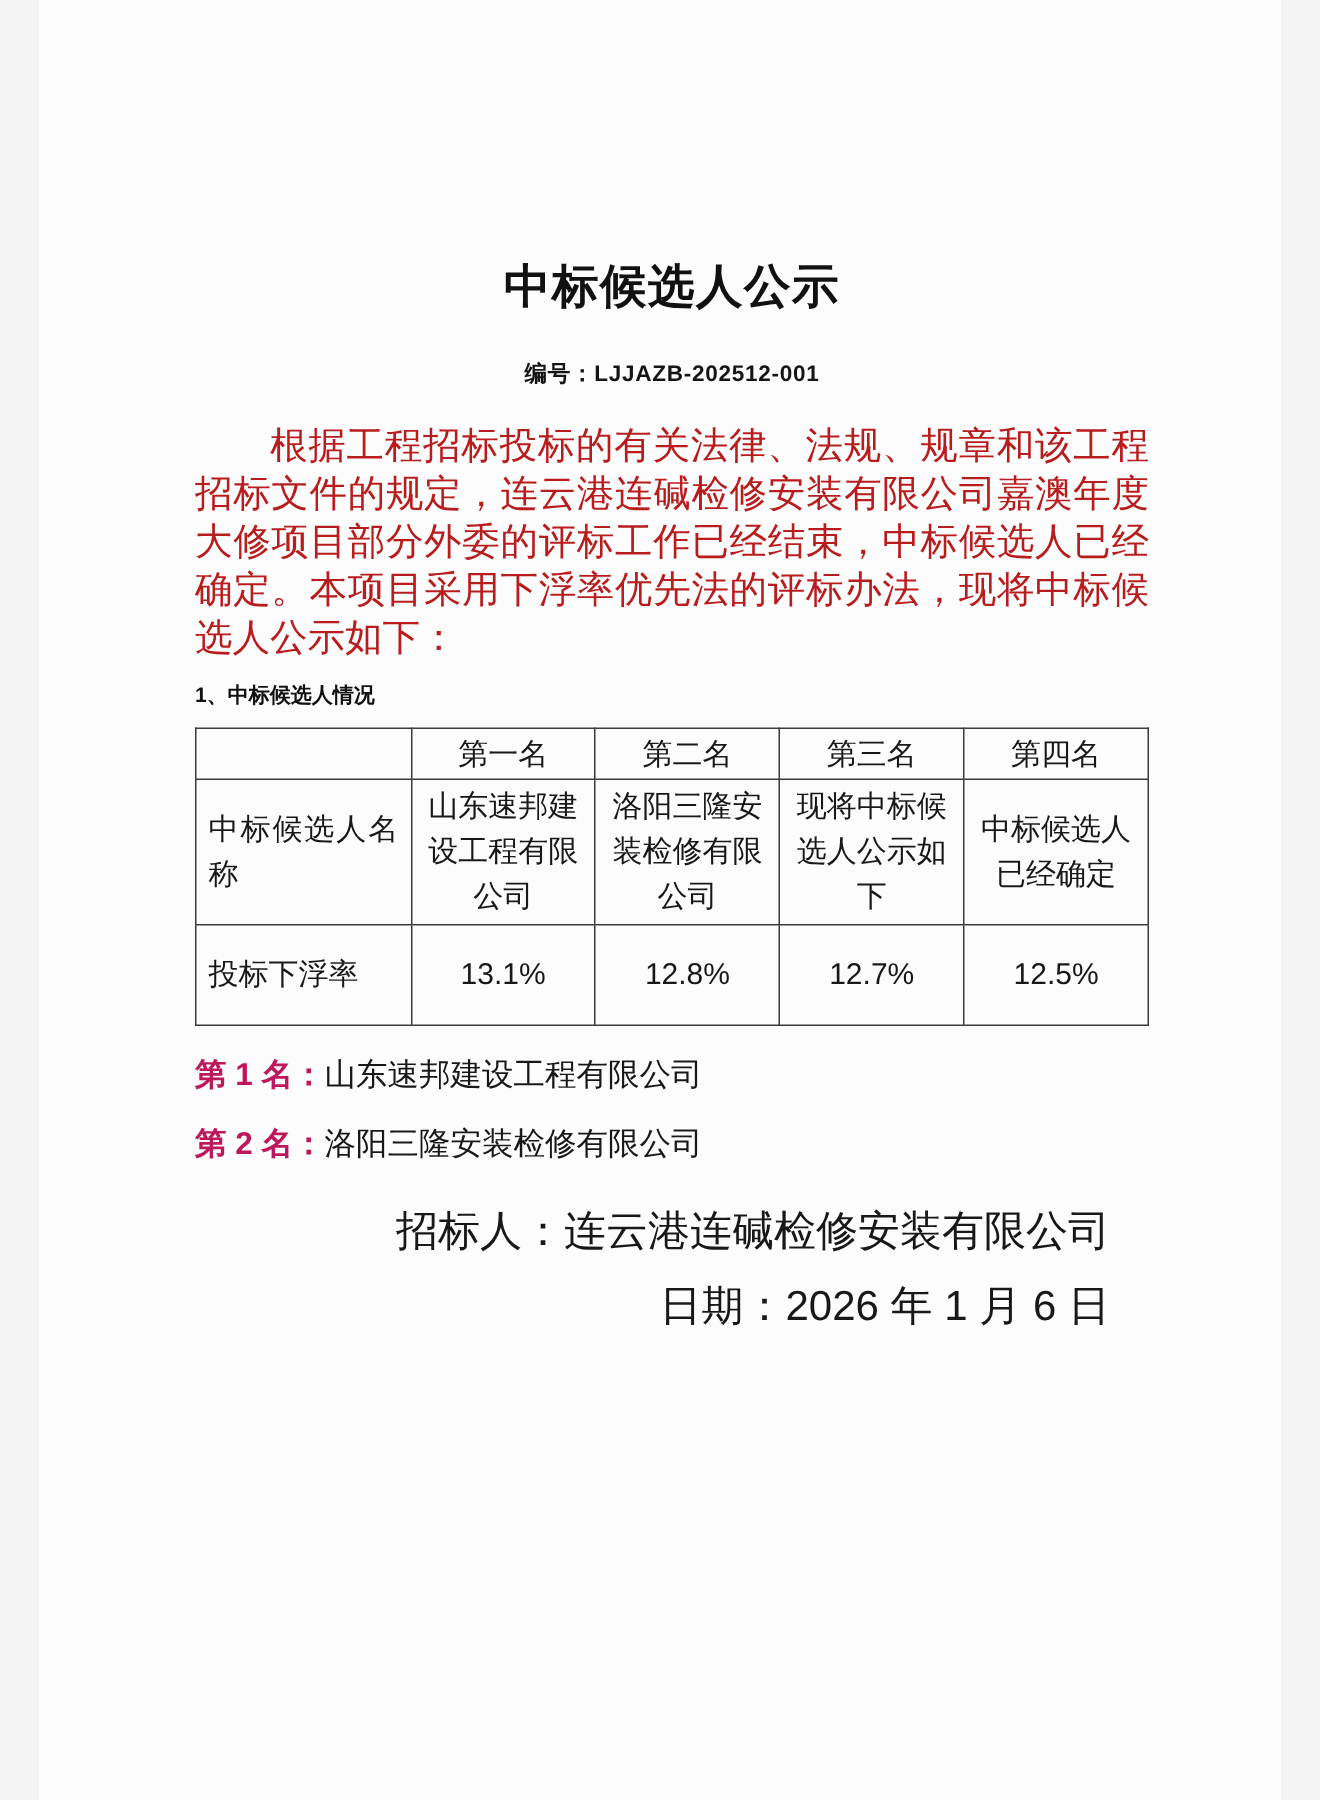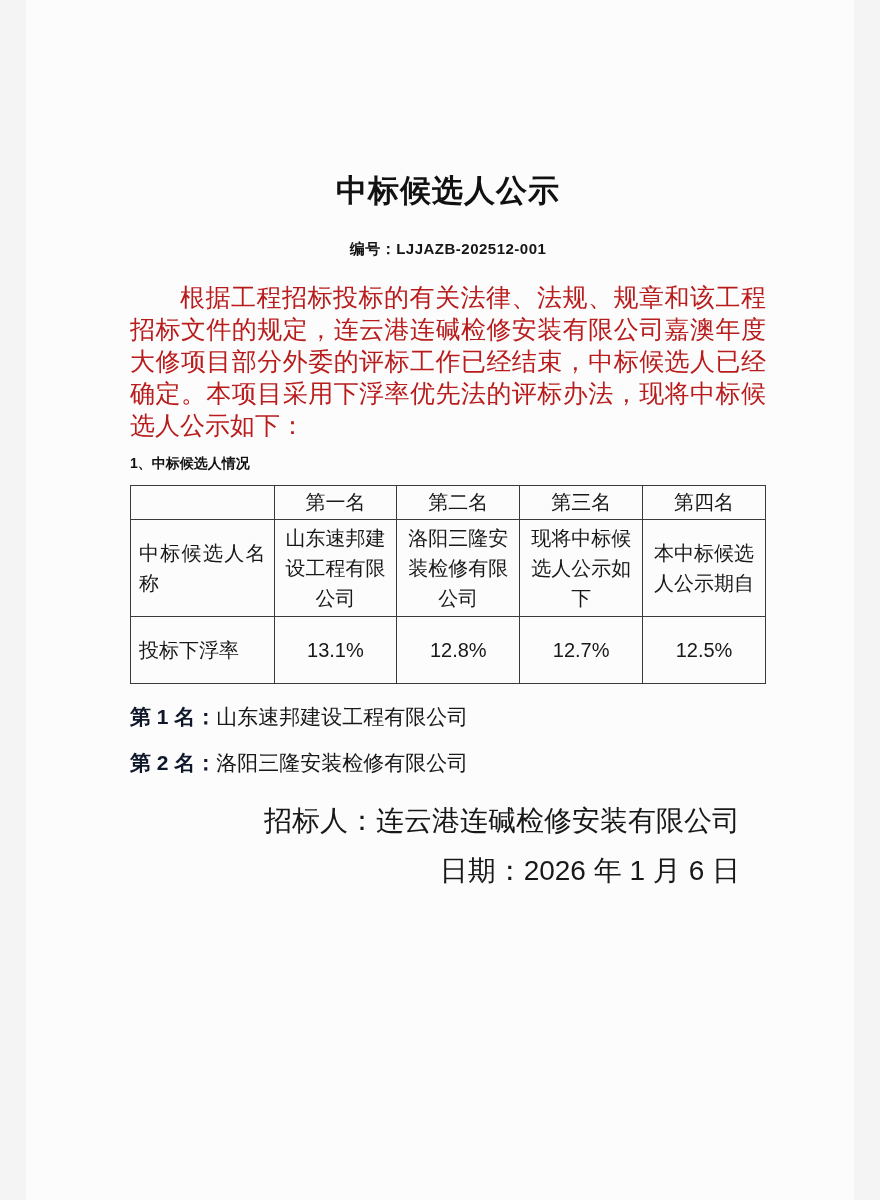--- a/index.html
+++ b/index.html
@@ -79,21 +79,21 @@
   tr.name-row td { height: 64px; }
   tr.rate-row td { height: 60px; }
   .winner-line {
     font-size: 21px;
     line-height: 46px;
     margin: 0;
     color: #181818;
   }
   .winner-line .rank {
     font-weight: 700;
-    color: #0f172a;
+    color: #be185d;
   }
   .closing { margin-top: 22px; }
   .signature-block {
     margin-top: 10px;
     text-align: right;
     padding-right: 26px;
   }
   .sig-line {
     font-size: 28px;
     line-height: 50px;
@@ -128,21 +128,21 @@
         <th class="rank-header">第一名</th>
         <th class="rank-header">第二名</th>
         <th class="rank-header">第三名</th>
         <th class="rank-header">第四名</th>
       </tr>
       <tr class="name-row">
         <td class="row-label">中标候选人名称</td>
         <td class="cell-center">山东速邦建设工程有限公司</td>
         <td class="cell-center">洛阳三隆安装检修有限公司</td>
         <td class="cell-center">现将中标候选人公示如下</td>
-        <td class="cell-center">本中标候选人公示期自</td>
+        <td class="cell-center">中标候选人已经确定</td>
       </tr>
       <tr class="rate-row">
         <td class="row-label">投标下浮率</td>
         <td class="cell-center">13.1%</td>
         <td class="cell-center">12.8%</td>
         <td class="cell-center">12.7%</td>
         <td class="cell-center">12.5%</td>
       </tr>
     </tbody>
   </table>

